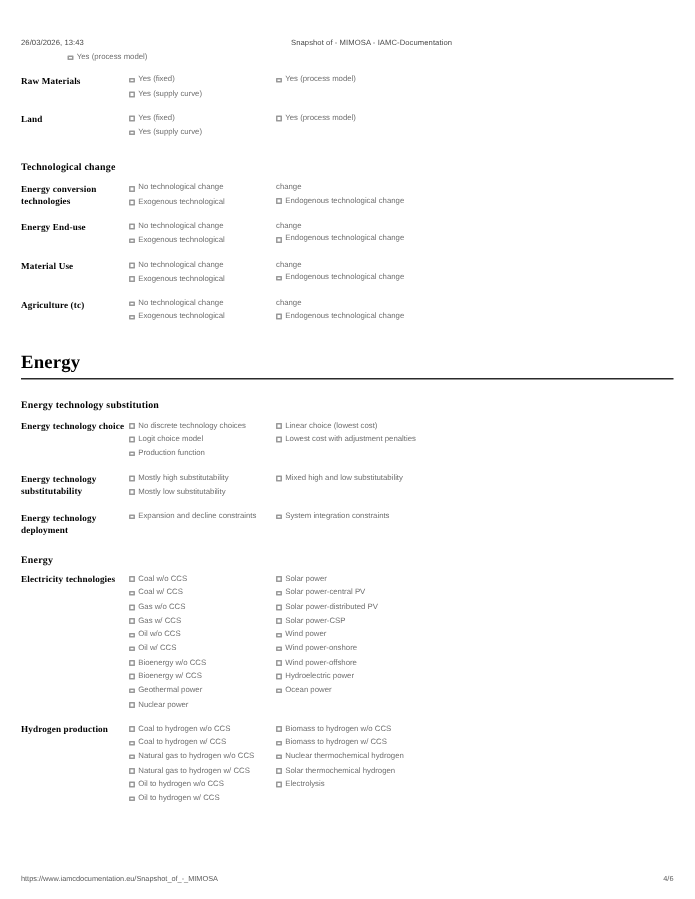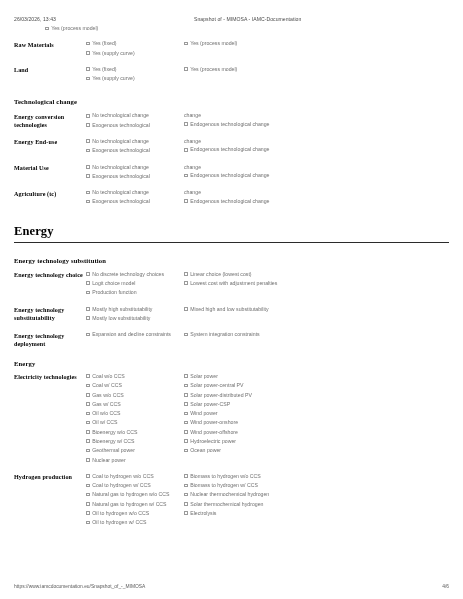--- a/index.html
+++ b/index.html
@@ -6,21 +6,21 @@
   html, body { margin: 0; padding: 0; }
   body {
     width: 463px;
     height: 599px;
     background: #ffffff;
     font-family: "Liberation Sans", sans-serif;
     color: #1a1a1a;
     position: relative;
     overflow: hidden;
   }
-  .page { position: relative; width: 463px; height: 599px; padding: 8px 14px; }
+  .page { position: relative; width: 463px; height: 599px; padding: 18px 14px; }
 
   
   .print-header {
     display: flex;
     align-items: baseline;
     font-size: 5.1px;
     color: #4a4a4a;
     padding-top: 8px;
     letter-spacing: .05px;
   }

